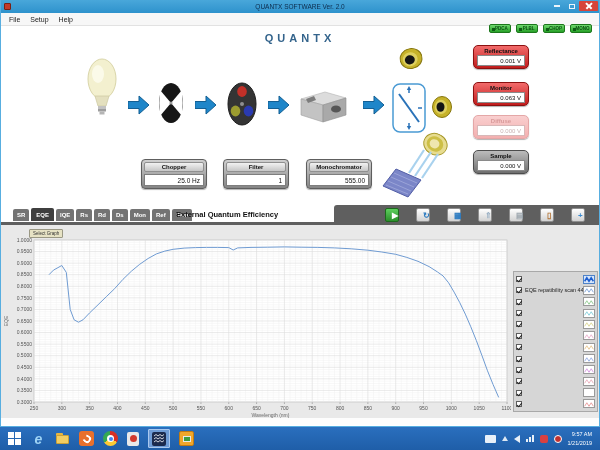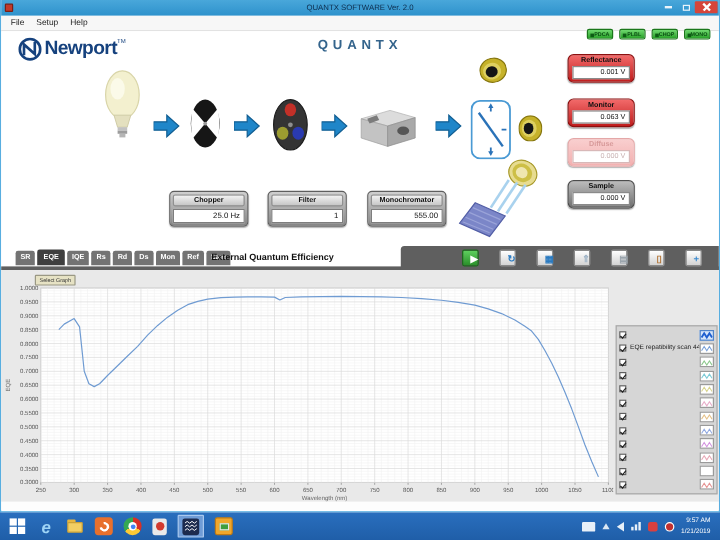--- a/index.html
+++ b/index.html
@@ -140,28 +140,20 @@
     </div>
 
   <div class="statusbtns" id="statusbtns">
       <div class="gbtn">PDCA</div>
       <div class="gbtn">PLBL</div>
       <div class="gbtn">CHOP</div>
       <div class="gbtn">MONO</div>
     </div>
 
   <div class="main">
-    <div class="brand">
-      <svg width="22" height="20" viewBox="0 0 22 20">
-        <circle cx="10" cy="10" r="8.5" fill="none" stroke="#16427e" stroke-width="2.2"></circle>
-        <path d="M5,15 L5,6 L14,14 L14,4" fill="none" stroke="#16427e" stroke-width="2.2"></path>
-      </svg>
-      <span class="brand-text">Newport</span>
-      <span class="brand-tm">TM</span>
-    </div>
     <div class="apptitle">QUANTX</div>
 
     <div class="dg" style="left:84px;top:32px">
       <svg width="34" height="60" viewBox="0 0 34 60">
         <ellipse cx="17" cy="21" rx="14" ry="20" fill="#f3f0cf" stroke="#d9d5a9" stroke-width="1"></ellipse>
         <ellipse cx="13" cy="16" rx="6" ry="9" fill="#fbfae9"></ellipse>
         <path d="M10,38 L24,38 L21,48 L13,48 Z" fill="#e4e0bf" stroke="#cfcba5" stroke-width="0.8"></path>
         <rect x="13" y="48" width="8" height="3" fill="#c2c2c2"></rect>
         <rect x="13" y="51" width="8" height="2.5" fill="#9d9d9d"></rect>
         <rect x="14.5" y="53.5" width="5" height="3" fill="#b5b5b5"></rect>

